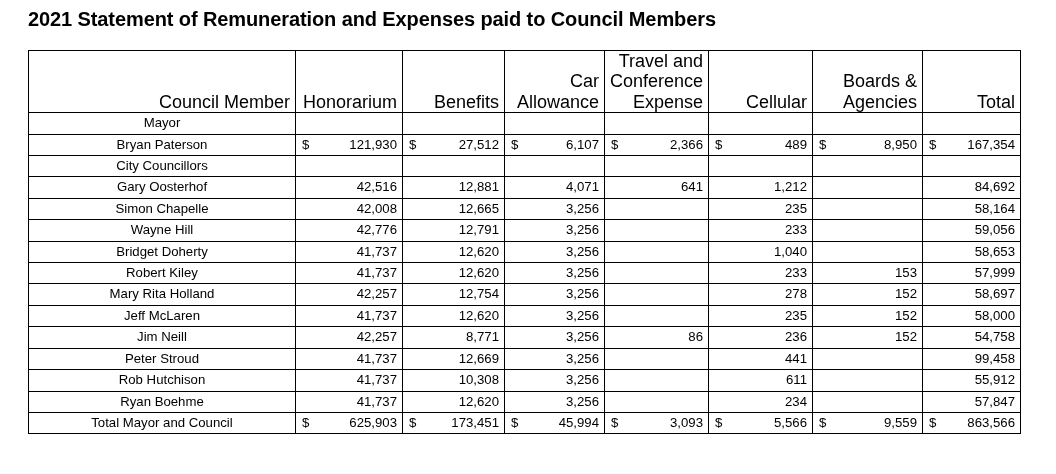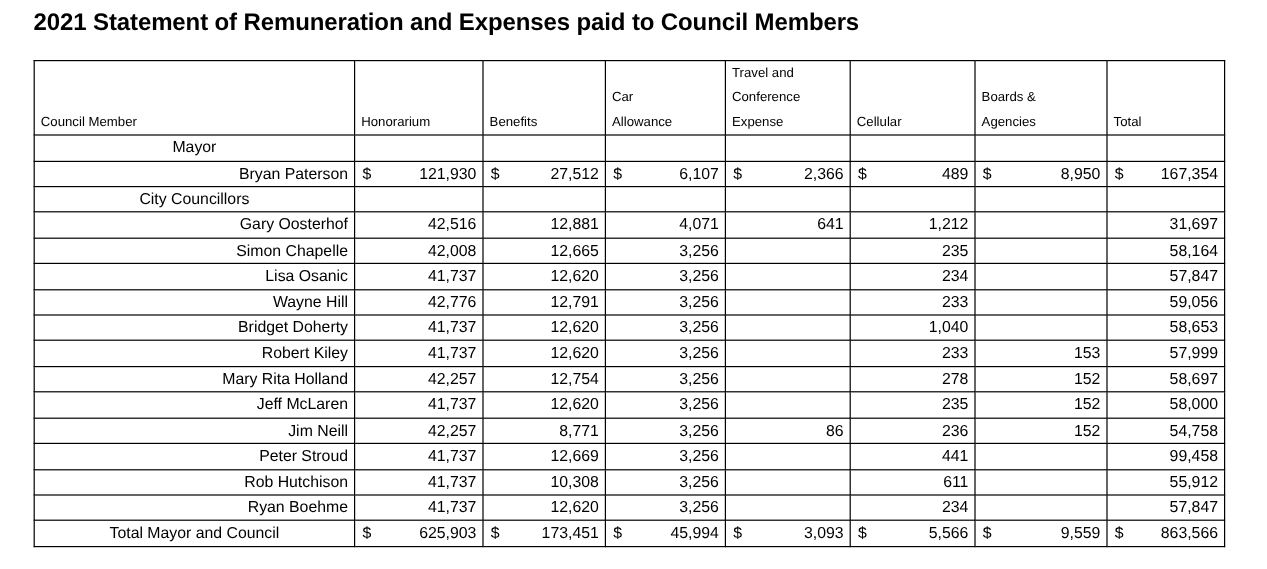--- a/index.html
+++ b/index.html
@@ -59,30 +59,30 @@
   col.c-trv    { width: 104px; }
   col.c-cel    { width: 104px; }
   col.c-brd    { width: 110px; }
   col.c-tot    { width: 98px; }
 
   
   thead th {
     height: 68px;
     line-height: 16.5px;
     vertical-align: bottom;
-    text-align: left;
-    font-weight: bold;
-    font-size: 11px;
+    text-align: right;
+    font-weight: bold;
+    font-size: 18px;
     padding-bottom: 2px;
     white-space: normal;
   }
 
   
   td.name {
-    text-align: right;
+    text-align: center;
     padding-left: 5px;
   }
   td.section {
     text-align: center;
     font-weight: bold;
     padding-left: 5px;
   }
   td.num {
     text-align: right;
     padding-right: 7px;
@@ -183,41 +183,31 @@
           <td class="num empty"></td>
         </tr>
         <tr>
           <td class="name">Gary Oosterhof</td>
           <td class="num">42,516</td>
           <td class="num">12,881</td>
           <td class="num">4,071</td>
           <td class="num">641</td>
           <td class="num">1,212</td>
           <td class="num empty"></td>
-          <td class="tot">31,697</td>
+          <td class="tot">84,692</td>
         </tr>
         <tr>
           <td class="name">Simon Chapelle</td>
           <td class="num">42,008</td>
           <td class="num">12,665</td>
           <td class="num">3,256</td>
           <td class="num empty"></td>
           <td class="num">235</td>
           <td class="num empty"></td>
           <td class="tot">58,164</td>
-        </tr>
-        <tr>
-          <td class="name">Lisa Osanic</td>
-          <td class="num">41,737</td>
-          <td class="num">12,620</td>
-          <td class="num">3,256</td>
-          <td class="num empty"></td>
-          <td class="num">234</td>
-          <td class="num empty"></td>
-          <td class="tot">57,847</td>
         </tr>
         <tr>
           <td class="name">Wayne Hill</td>
           <td class="num">42,776</td>
           <td class="num">12,791</td>
           <td class="num">3,256</td>
           <td class="num empty"></td>
           <td class="num">233</td>
           <td class="num empty"></td>
           <td class="tot">59,056</td>

